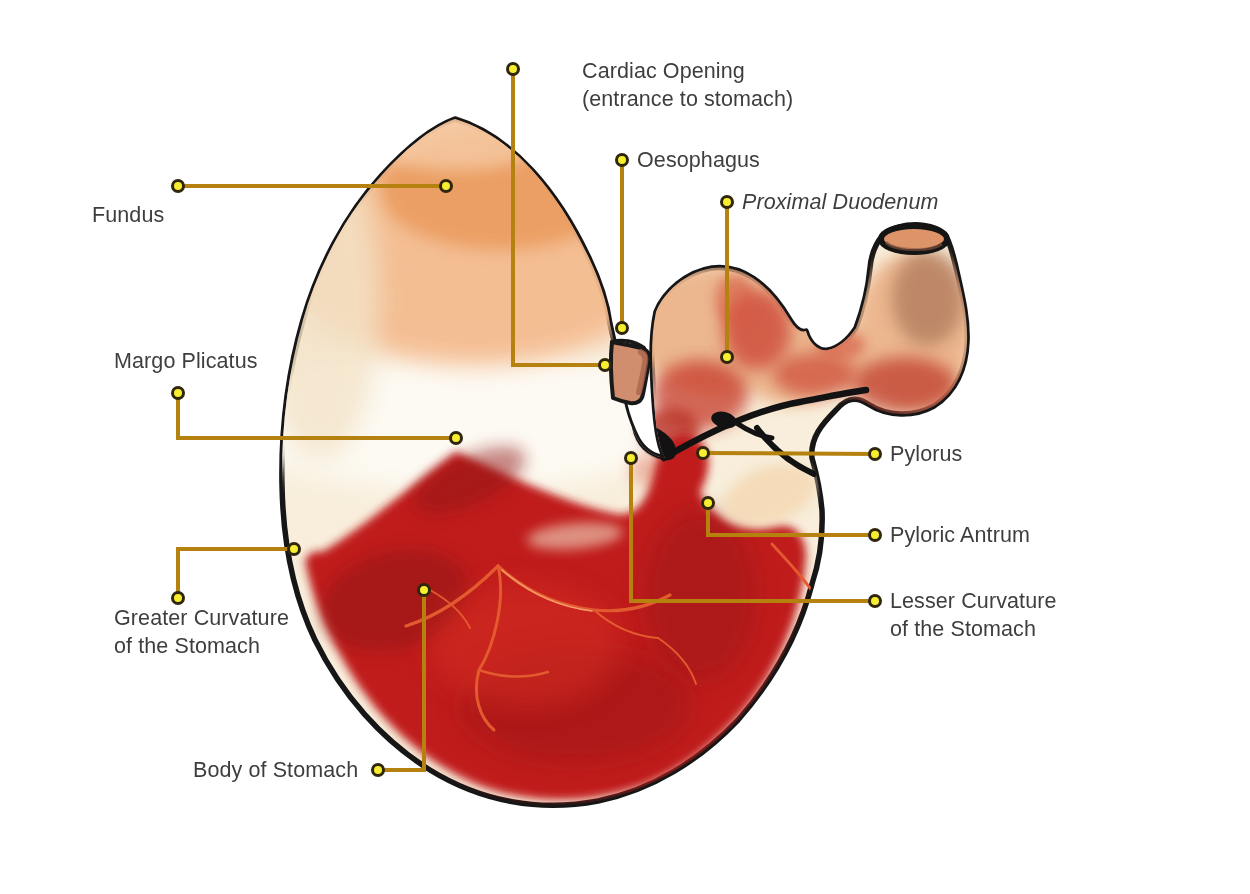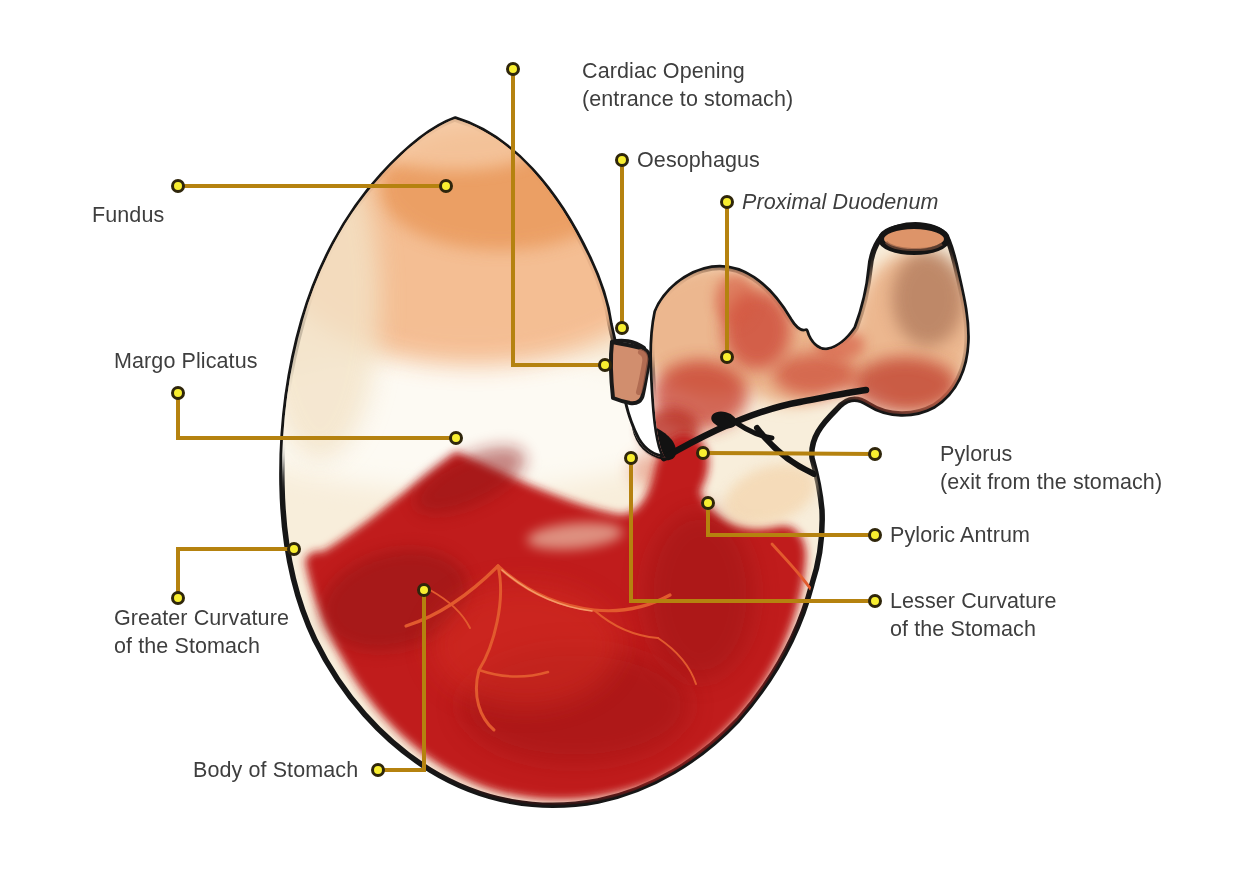--- a/index.html
+++ b/index.html
@@ -217,23 +217,22 @@
   </div>
 
   <div class="lbl" style="left:742px;top:188px;font-style:italic;">
     <span>Proximal Duodenum</span>
   </div>
 
   <div class="lbl" style="left:114px;top:347px;">
     <span>Margo Plicatus</span>
   </div>
 
-  <div class="lbl" style="left:940px;top:440px;">
+  <div class="lbl" style="left:890px;top:440px;text-align:right;">
     <span>Pylorus</span>
-    <span>(exit from the stomach)</span>
   </div>
 
   <div class="lbl" style="left:890px;top:521px;">
     <span>Pyloric Antrum</span>
   </div>
 
   <div class="lbl" style="left:890px;top:587px;">
     <span>Lesser Curvature</span>
     <span>of the Stomach</span>
   </div>

